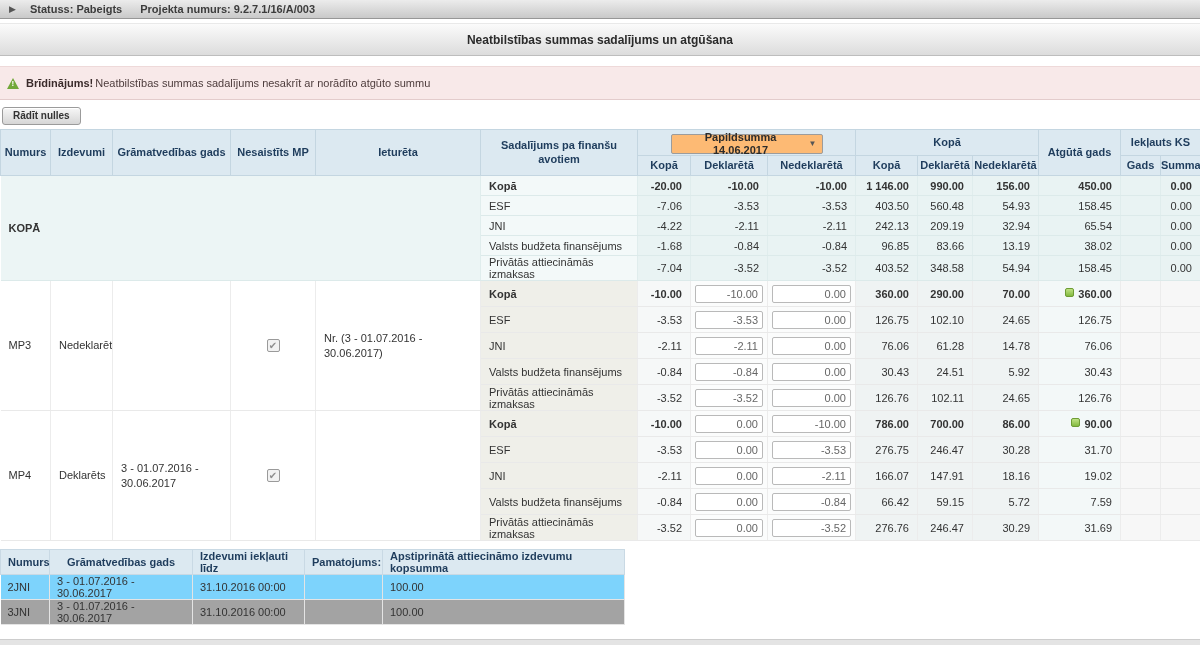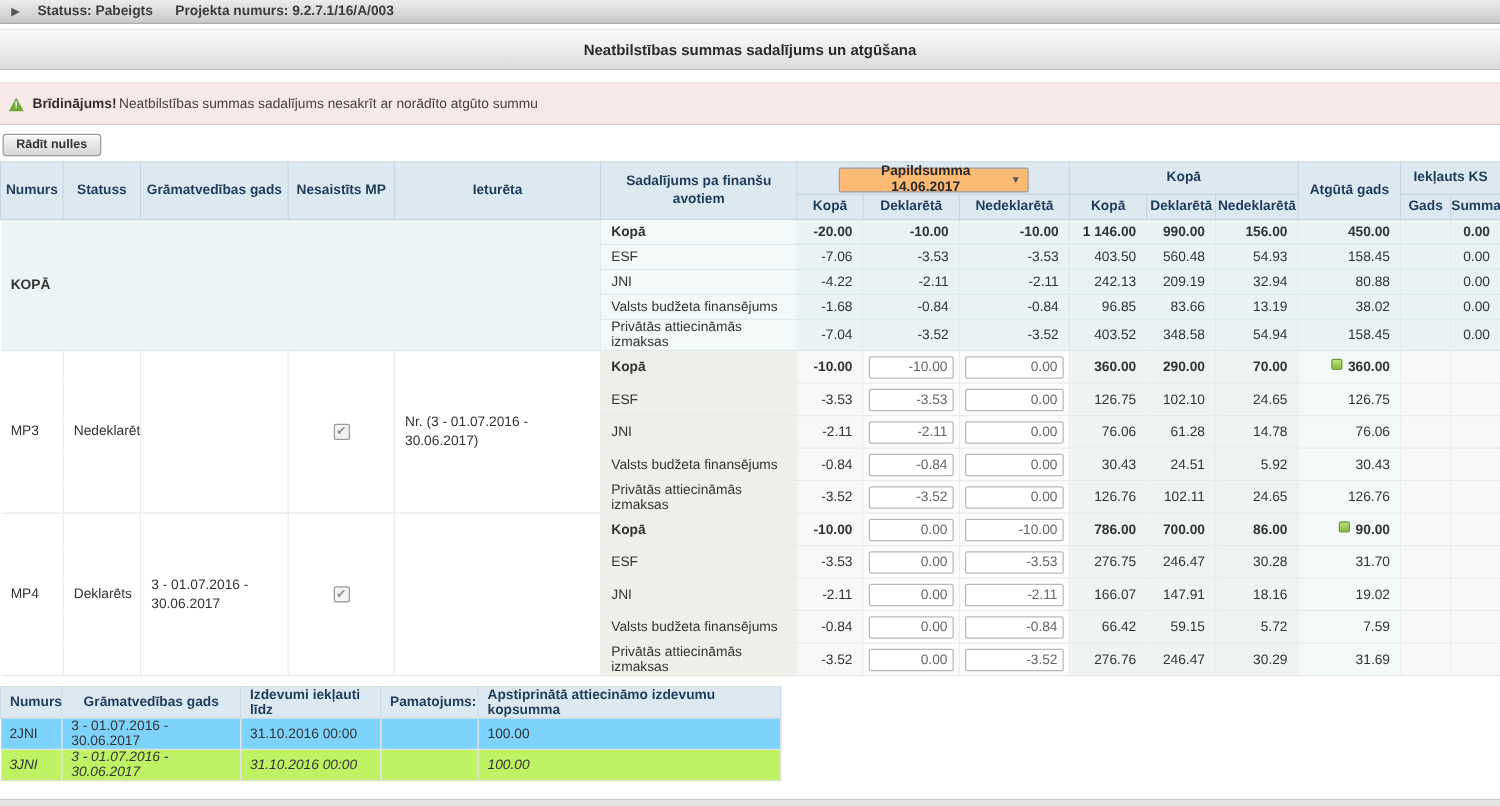--- a/index.html
+++ b/index.html
@@ -101,21 +101,21 @@
 
   
   table.bottom { width:624px; border-collapse:collapse; table-layout:fixed; font-size:11px; margin-top:8px; }
   table.bottom th {
     background:#dce9f1; color:#1e3c5c; font-weight:bold; height:20px;
     border:1px solid #c9d9e4; text-align:left; padding-left:7px;
   }
   table.bottom th.ctr { text-align:center; padding-left:0; }
   table.bottom td { height:22px; color:#333; padding-left:7px; border-right:1px solid #e4e4e4; border-bottom:1px solid #e4e4e4; }
   table.bottom tr.r0 td { background:#7dd3fc; }
-  table.bottom tr.r1 td { background:#bef264;font-style:italic; }
+  table.bottom tr.r1 td { background:#a3a3a3; }
 
   .actions { margin:14px 0 0 160px; }
   .actions .btn { margin-right:6px; }
 
   .footstrip { position:absolute; left:0; right:0; bottom:0; height:6px; background:#e4e4e4; border-top:1px solid #cdcdcd; }
 </style>
 </head>
 <body>
 
 <div id="app">
@@ -154,21 +154,21 @@
         <col style="width:62px">
         <col style="width:55px">
         <col style="width:66px">
       <col style="width:82px">
         <col style="width:40px">
         <col style="width:40px">
     </colgroup>
     <thead>
       <tr class="h1">
         <th rowspan="2">Numurs</th>
-        <th rowspan="2">Statuss</th>
+        <th rowspan="2">Izdevumi</th>
         <th rowspan="2">Grāmatvedības gads</th>
         <th rowspan="2">Nesaistīts MP</th>
         <th rowspan="2">Ieturēta</th>
         <th rowspan="2">Sadalījums pa finanšu avotiem</th>
         <th colspan="3">
           <span class="hsel">
             <span>Papildsumma 14.06.2017</span>
             <span class="arr">▼</span>
           </span>
         </th>
@@ -214,21 +214,21 @@
           <td class="num ks ks-end">0.00</td>
         </tr>
         <tr class="band">
           <td class="src">JNI</td>
           <td class="num gsep pk">-4.22</td>
           <td class="num">-2.11</td>
           <td class="num">-2.11</td>
           <td class="num gsep kg">242.13</td>
           <td class="num kg">209.19</td>
           <td class="num kg">32.94</td>
-          <td class="num gsep atg">80.88</td>
+          <td class="num gsep atg">65.54</td>
           <td class="num gsep ks"></td>
           <td class="num ks ks-end">0.00</td>
         </tr>
         <tr class="band">
           <td class="src">Valsts budžeta finansējums</td>
           <td class="num gsep pk">-1.68</td>
           <td class="num">-0.84</td>
           <td class="num">-0.84</td>
           <td class="num gsep kg">96.85</td>
           <td class="num kg">83.66</td>

